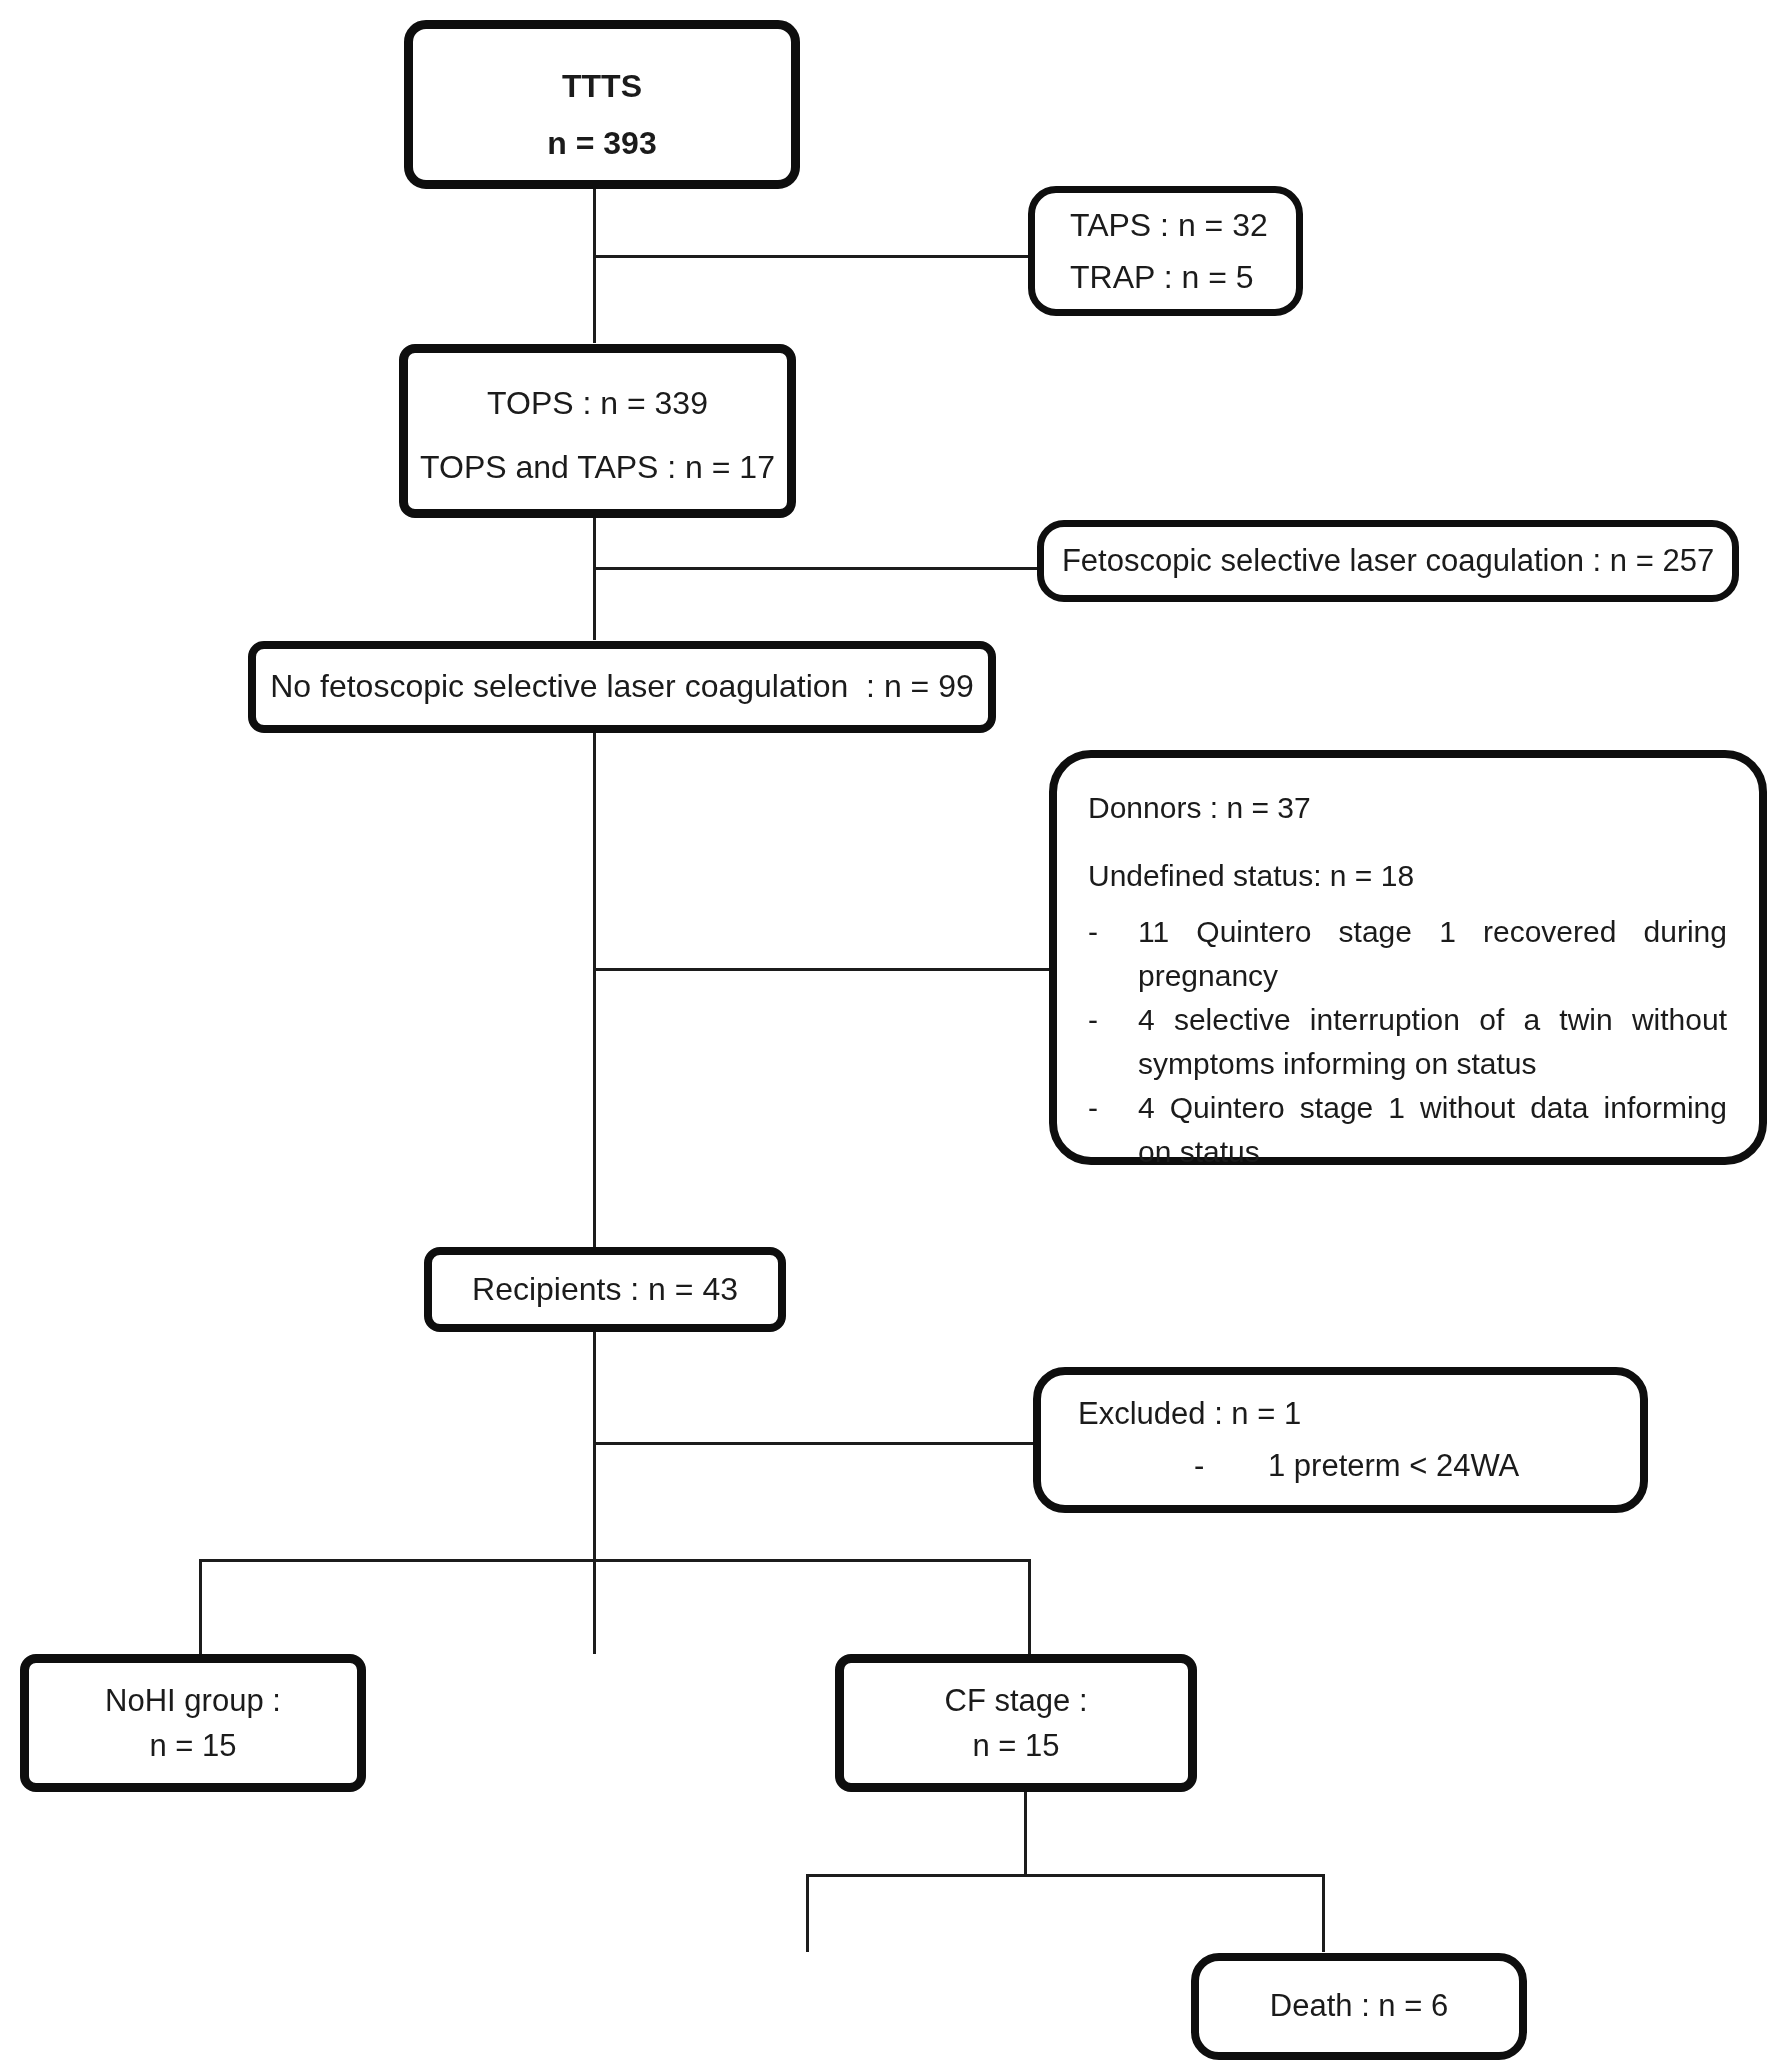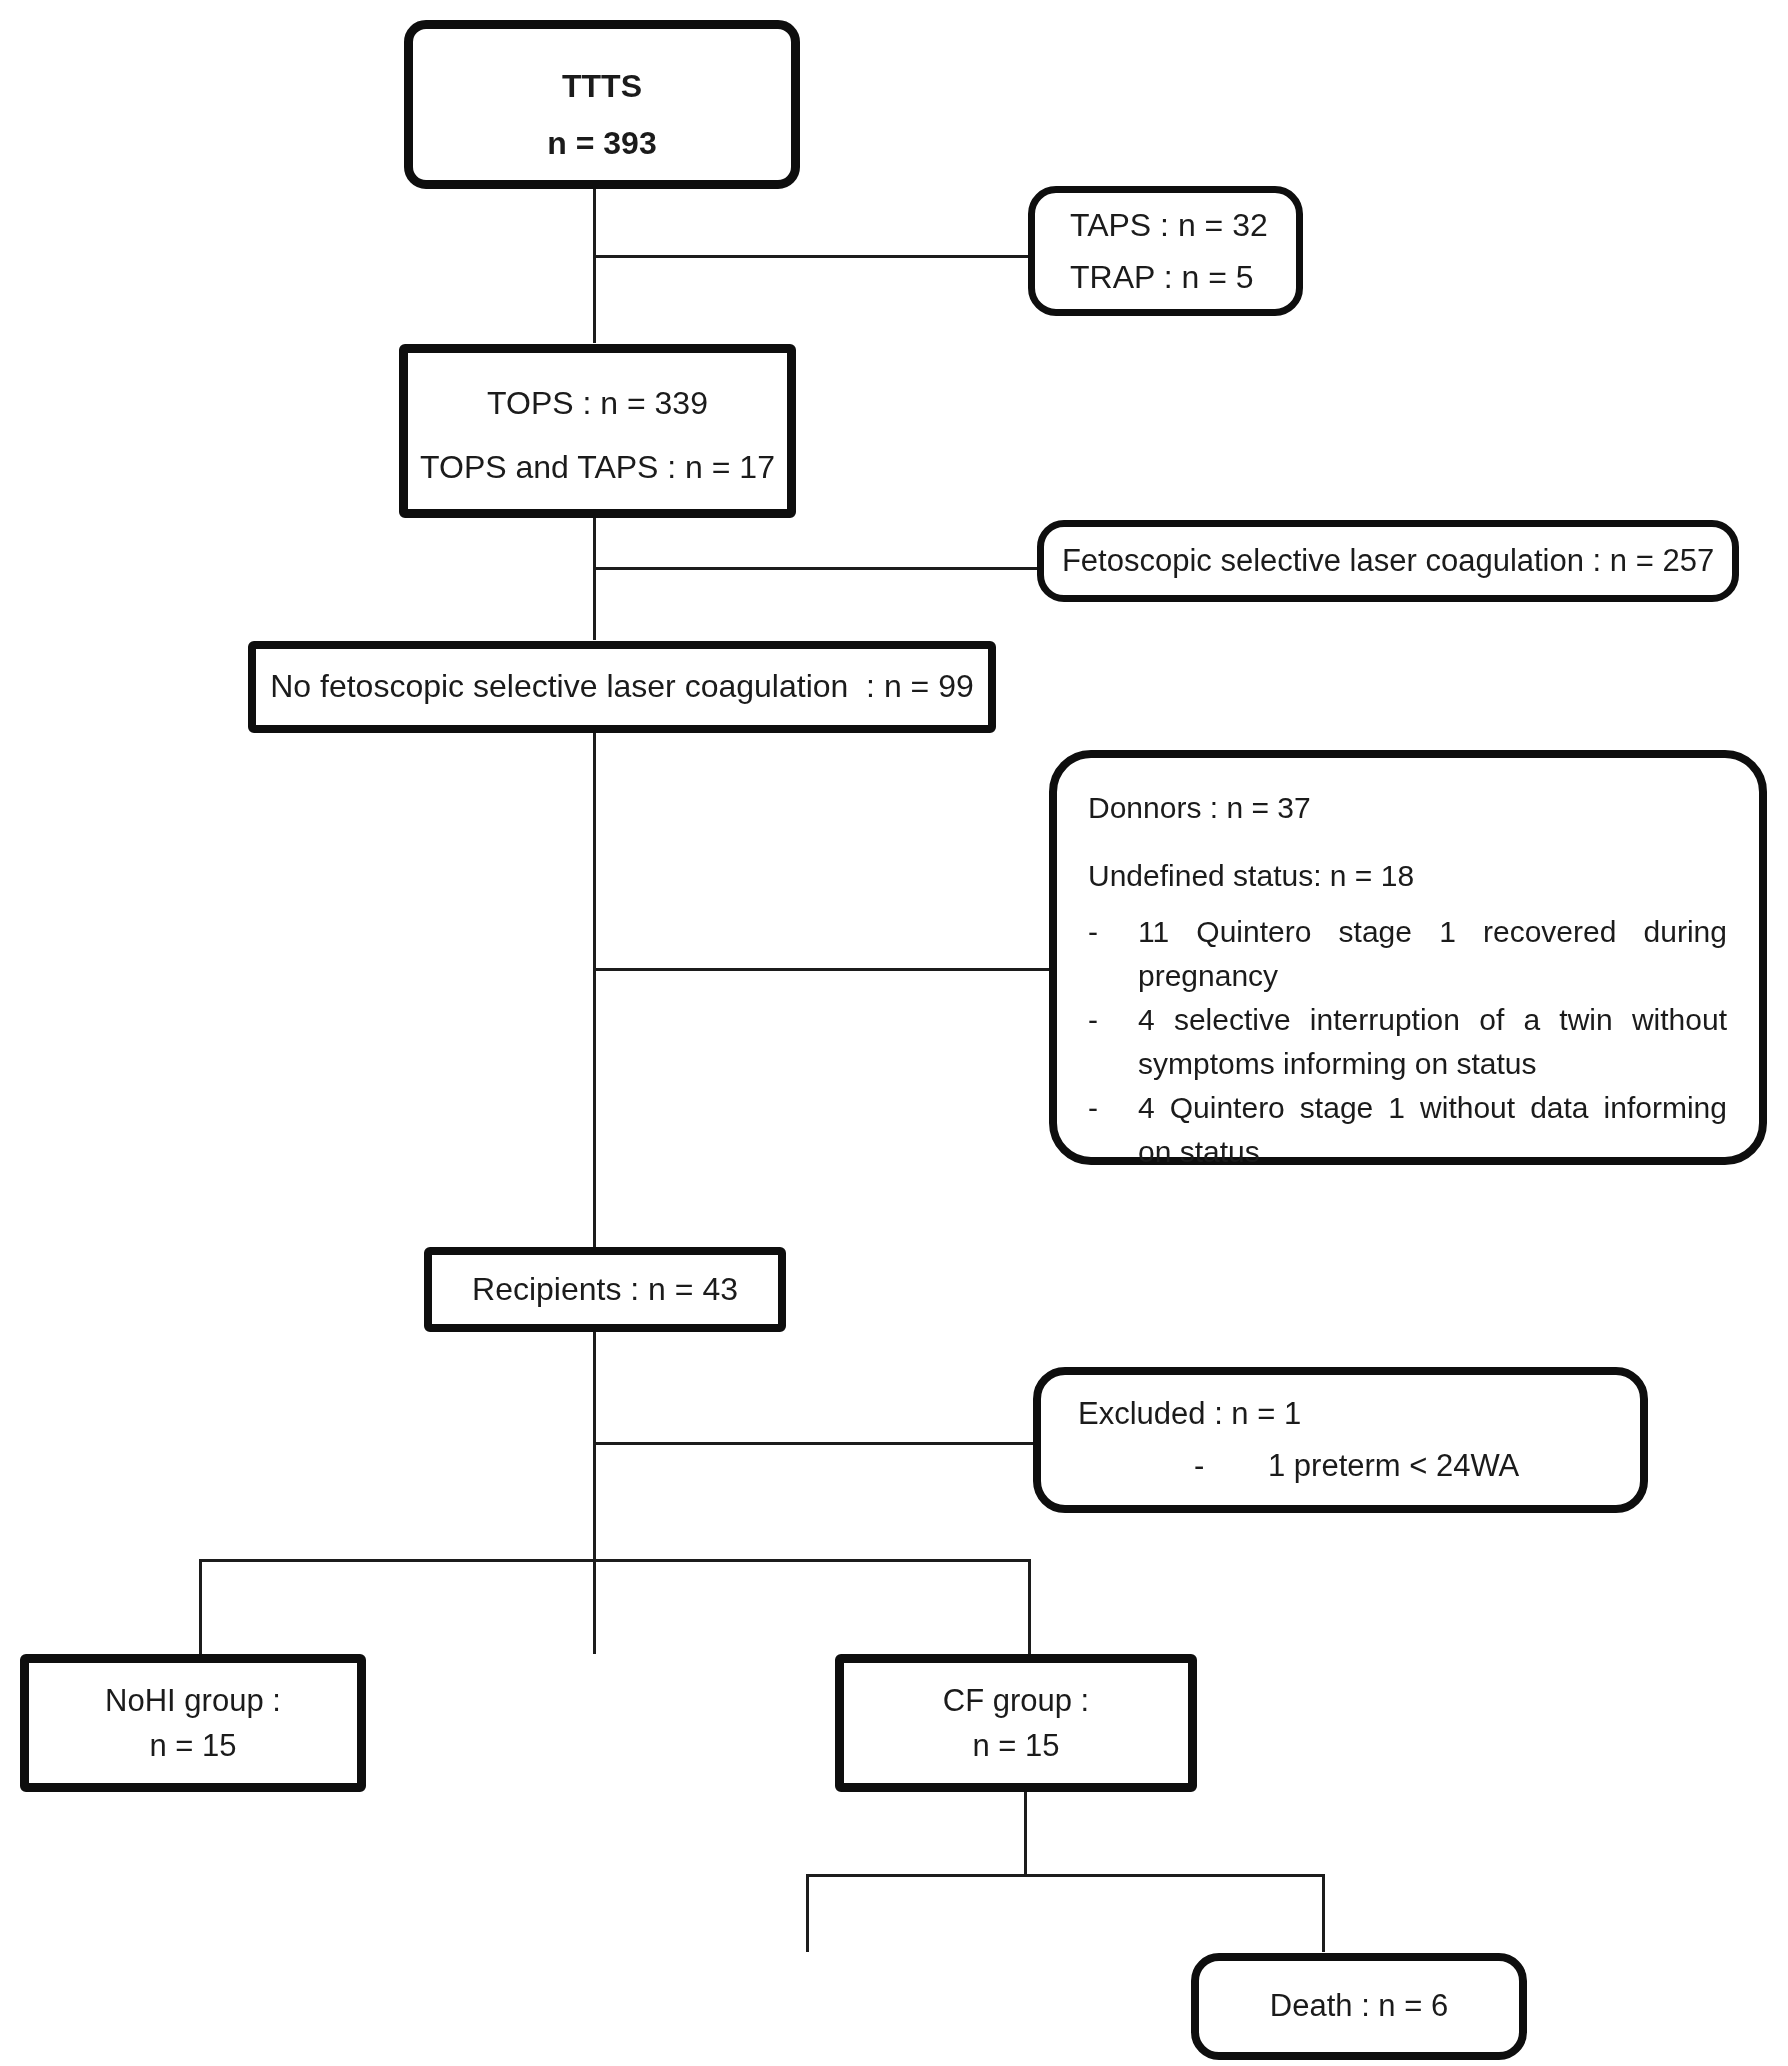--- a/index.html
+++ b/index.html
@@ -9,21 +9,21 @@
     height:2066px;
     background:#ffffff;
     font-family:"Liberation Sans", sans-serif;
     color:#1b1b1b;
   }
   .line{position:absolute;background:#1c1c1c;}
   .box{
     position:absolute;
     background:#ffffff;
     border:8.5px solid #0e0e0e;
-    border-radius:6px;
+    border-radius:16px;
     box-sizing:border-box;
     display:flex;
     flex-direction:column;
     align-items:center;
     justify-content:center;
   }
   .label{font-size:32px;line-height:1.3;white-space:pre-wrap;text-align:center;}
   .bold{font-weight:700;}
 
   
@@ -134,21 +134,21 @@
     </div>
   </div>
 
   <div class="box b-group b-nohi">
     <div class="label">NoHI group :</div>
     <div class="label">n = 15</div>
   </div>
 
 
   <div class="box b-group b-cf">
-    <div class="label">CF group :</div>
+    <div class="label">CF stage :</div>
     <div class="label">n = 15</div>
   </div>
 
 
   <div class="box b-leaf b-death">
     <div class="label">Death : n = 6</div>
   </div>
 
 </div>
 

